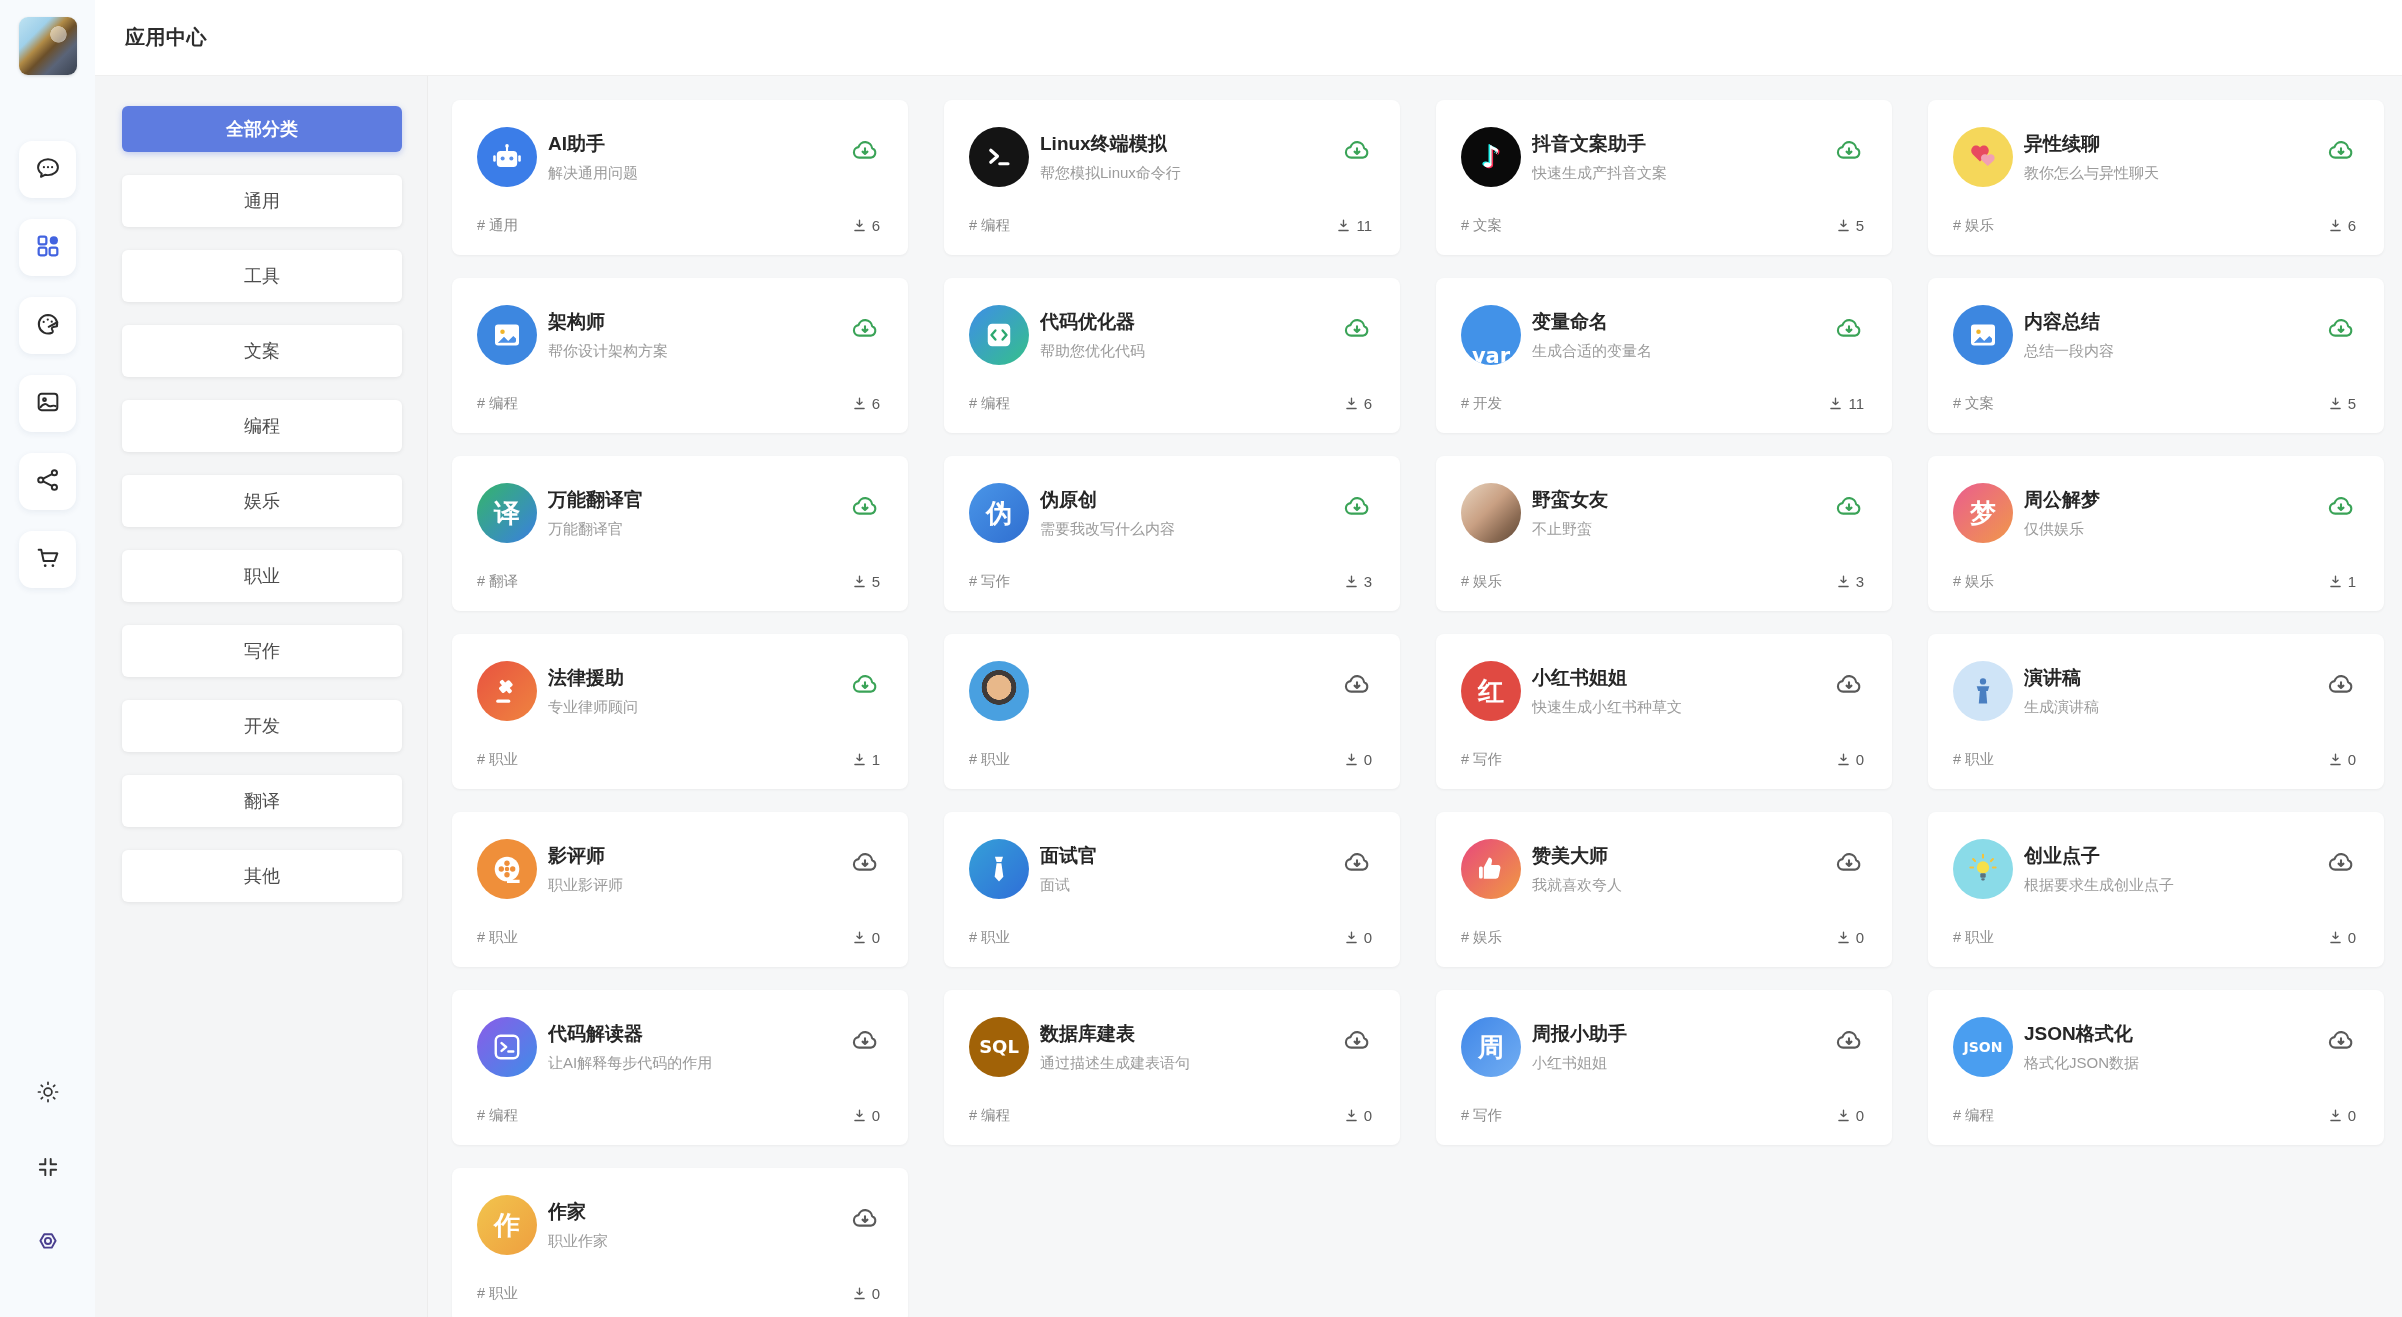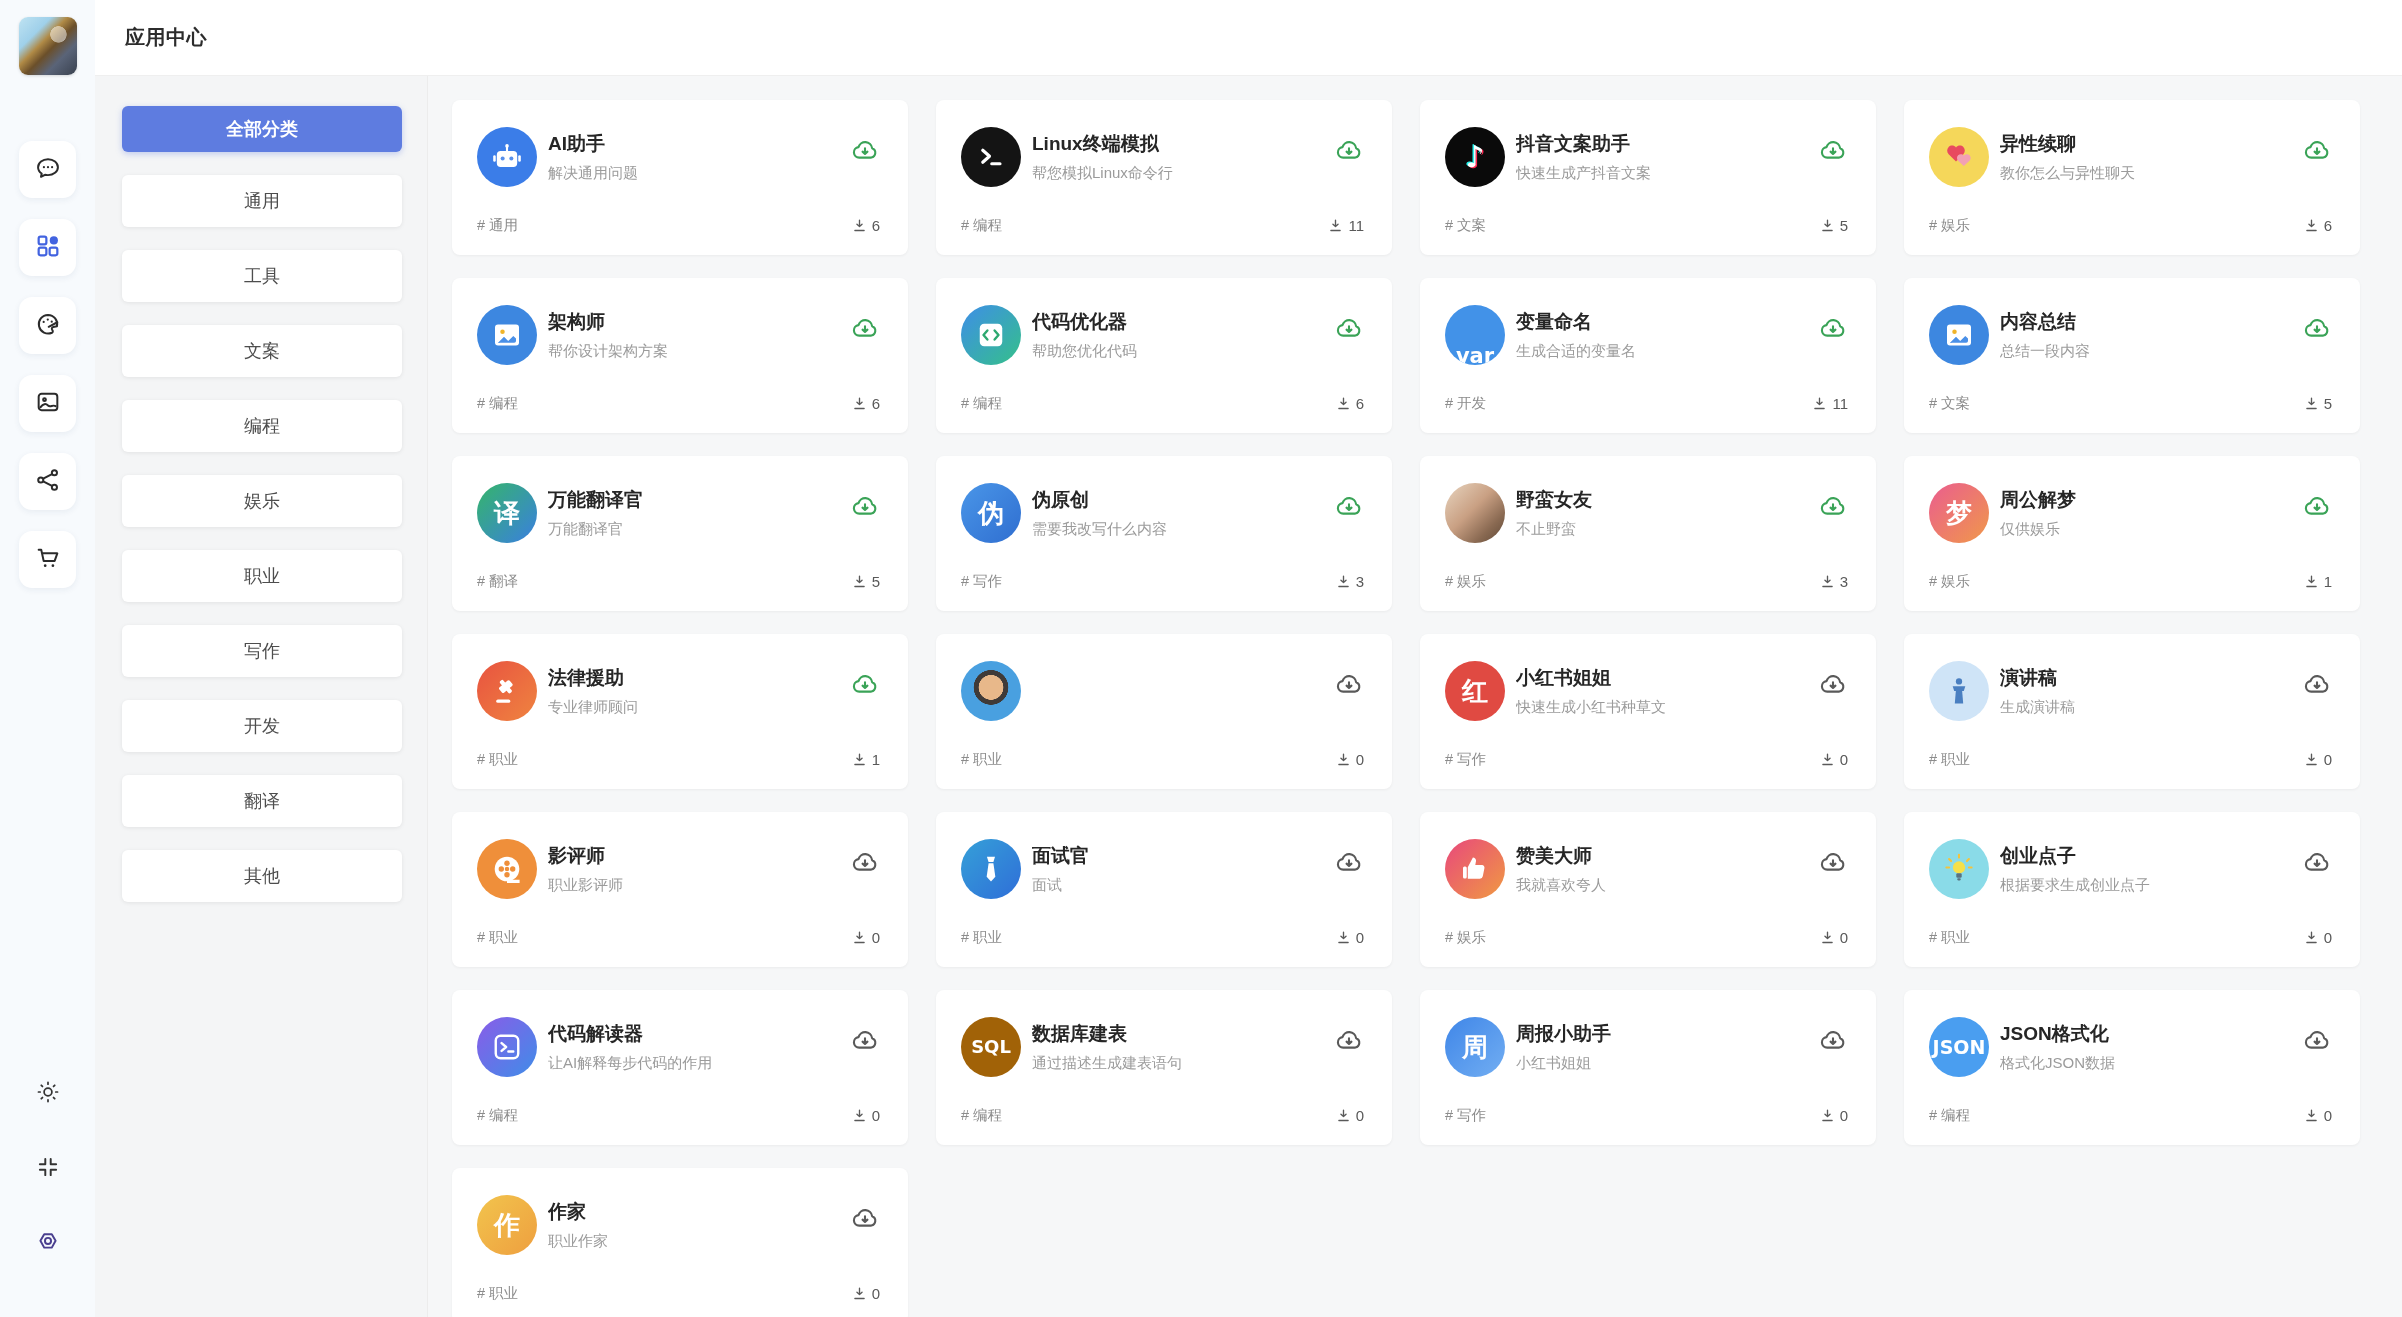--- a/index.html
+++ b/index.html
@@ -38,21 +38,21 @@
     padding:30px 26px 0 27px; flex-shrink:0; }
   .cat-btn { display:block; width:280px; height:52px; margin-bottom:23px; border:none;
     border-radius:6px; background:#fff; color:#4d4d4d; font-size:18px; cursor:pointer;
     font-family:inherit; box-shadow:0 1px 4px rgba(0,0,0,.08); }
   .cat-btn.active { height:46px; background:#5e7ce0; color:#fff; font-weight:700;
     box-shadow:0 2px 6px rgba(94,124,224,.35); }
 
   
   .grid { flex:1; background:#f6f7f8; padding:24px 6px 0 24px; overflow:hidden;
     display:grid; grid-template-columns:repeat(4,456px); grid-auto-rows:155px;
-    gap:23px 28px; align-content:start; }
+    gap:23px 36px; align-content:start; }
   .card { position:relative; background:#fff; border-radius:8px; cursor:pointer;
     box-shadow:0 1px 3px rgba(0,0,0,.05); }
   .card-icon { position:absolute; left:25px; top:27px; width:60px; height:60px;
     border-radius:50%; display:flex; align-items:center; justify-content:center;
     overflow:hidden; color:#fff; }
   .card-icon svg { width:36px; height:36px; }
   .glyph { font-family:"DejaVu Sans", sans-serif; font-weight:700; line-height:1; }
   .glyph.tiktok { text-shadow:-1.5px -1px 0 #25f4ee, 1.5px 1px 0 #fe2c55; }
   .card-head { margin-left:96px; padding-top:31px; padding-right:80px; }
   .card-title { font-size:19px; font-weight:600; color:#262626; white-space:nowrap;
@@ -762,21 +762,21 @@
                   <svg viewBox="0 0 24 24" fill="none" stroke="currentColor" stroke-width="1.9" stroke-linecap="round" stroke-linejoin="round">
                     <path d="M12 4.5v8.8M8.4 10.3l3.6 3.2 3.6-3.2M5.5 19h13"></path>
                   </svg>
                 </span>
                 <span>0</span>
               </span>
             </div>
           </article>
           <article class="card">
             <div class="card-icon" style="background: rgb(74, 158, 240);">
-              <span class="glyph" style="font-size: 19px; color: rgb(255, 255, 255);">JSON</span>
+              <span class="glyph" style="font-size: 14px; color: rgb(255, 255, 255);">JSON</span>
             </div>
             <div class="card-head">
               <div class="card-title">JSON格式化</div>
               <div class="card-desc">格式化JSON数据</div>
             </div>
             <button class="cloud gray"><svg viewBox="0 0 24 24" fill="none" stroke="currentColor" stroke-width="1.8" stroke-linecap="round" stroke-linejoin="round">
                 <path d="M7 18.5a4.5 4.5 0 0 1-.6-8.96 6 6 0 0 1 11.7.9A4.2 4.2 0 0 1 17.4 18.5H7z"></path>
                 <path d="M12 10.5v4.8M9.9 13.4l2.1 2 2.1-2"></path>
               </svg></button>
             <div class="card-foot">

